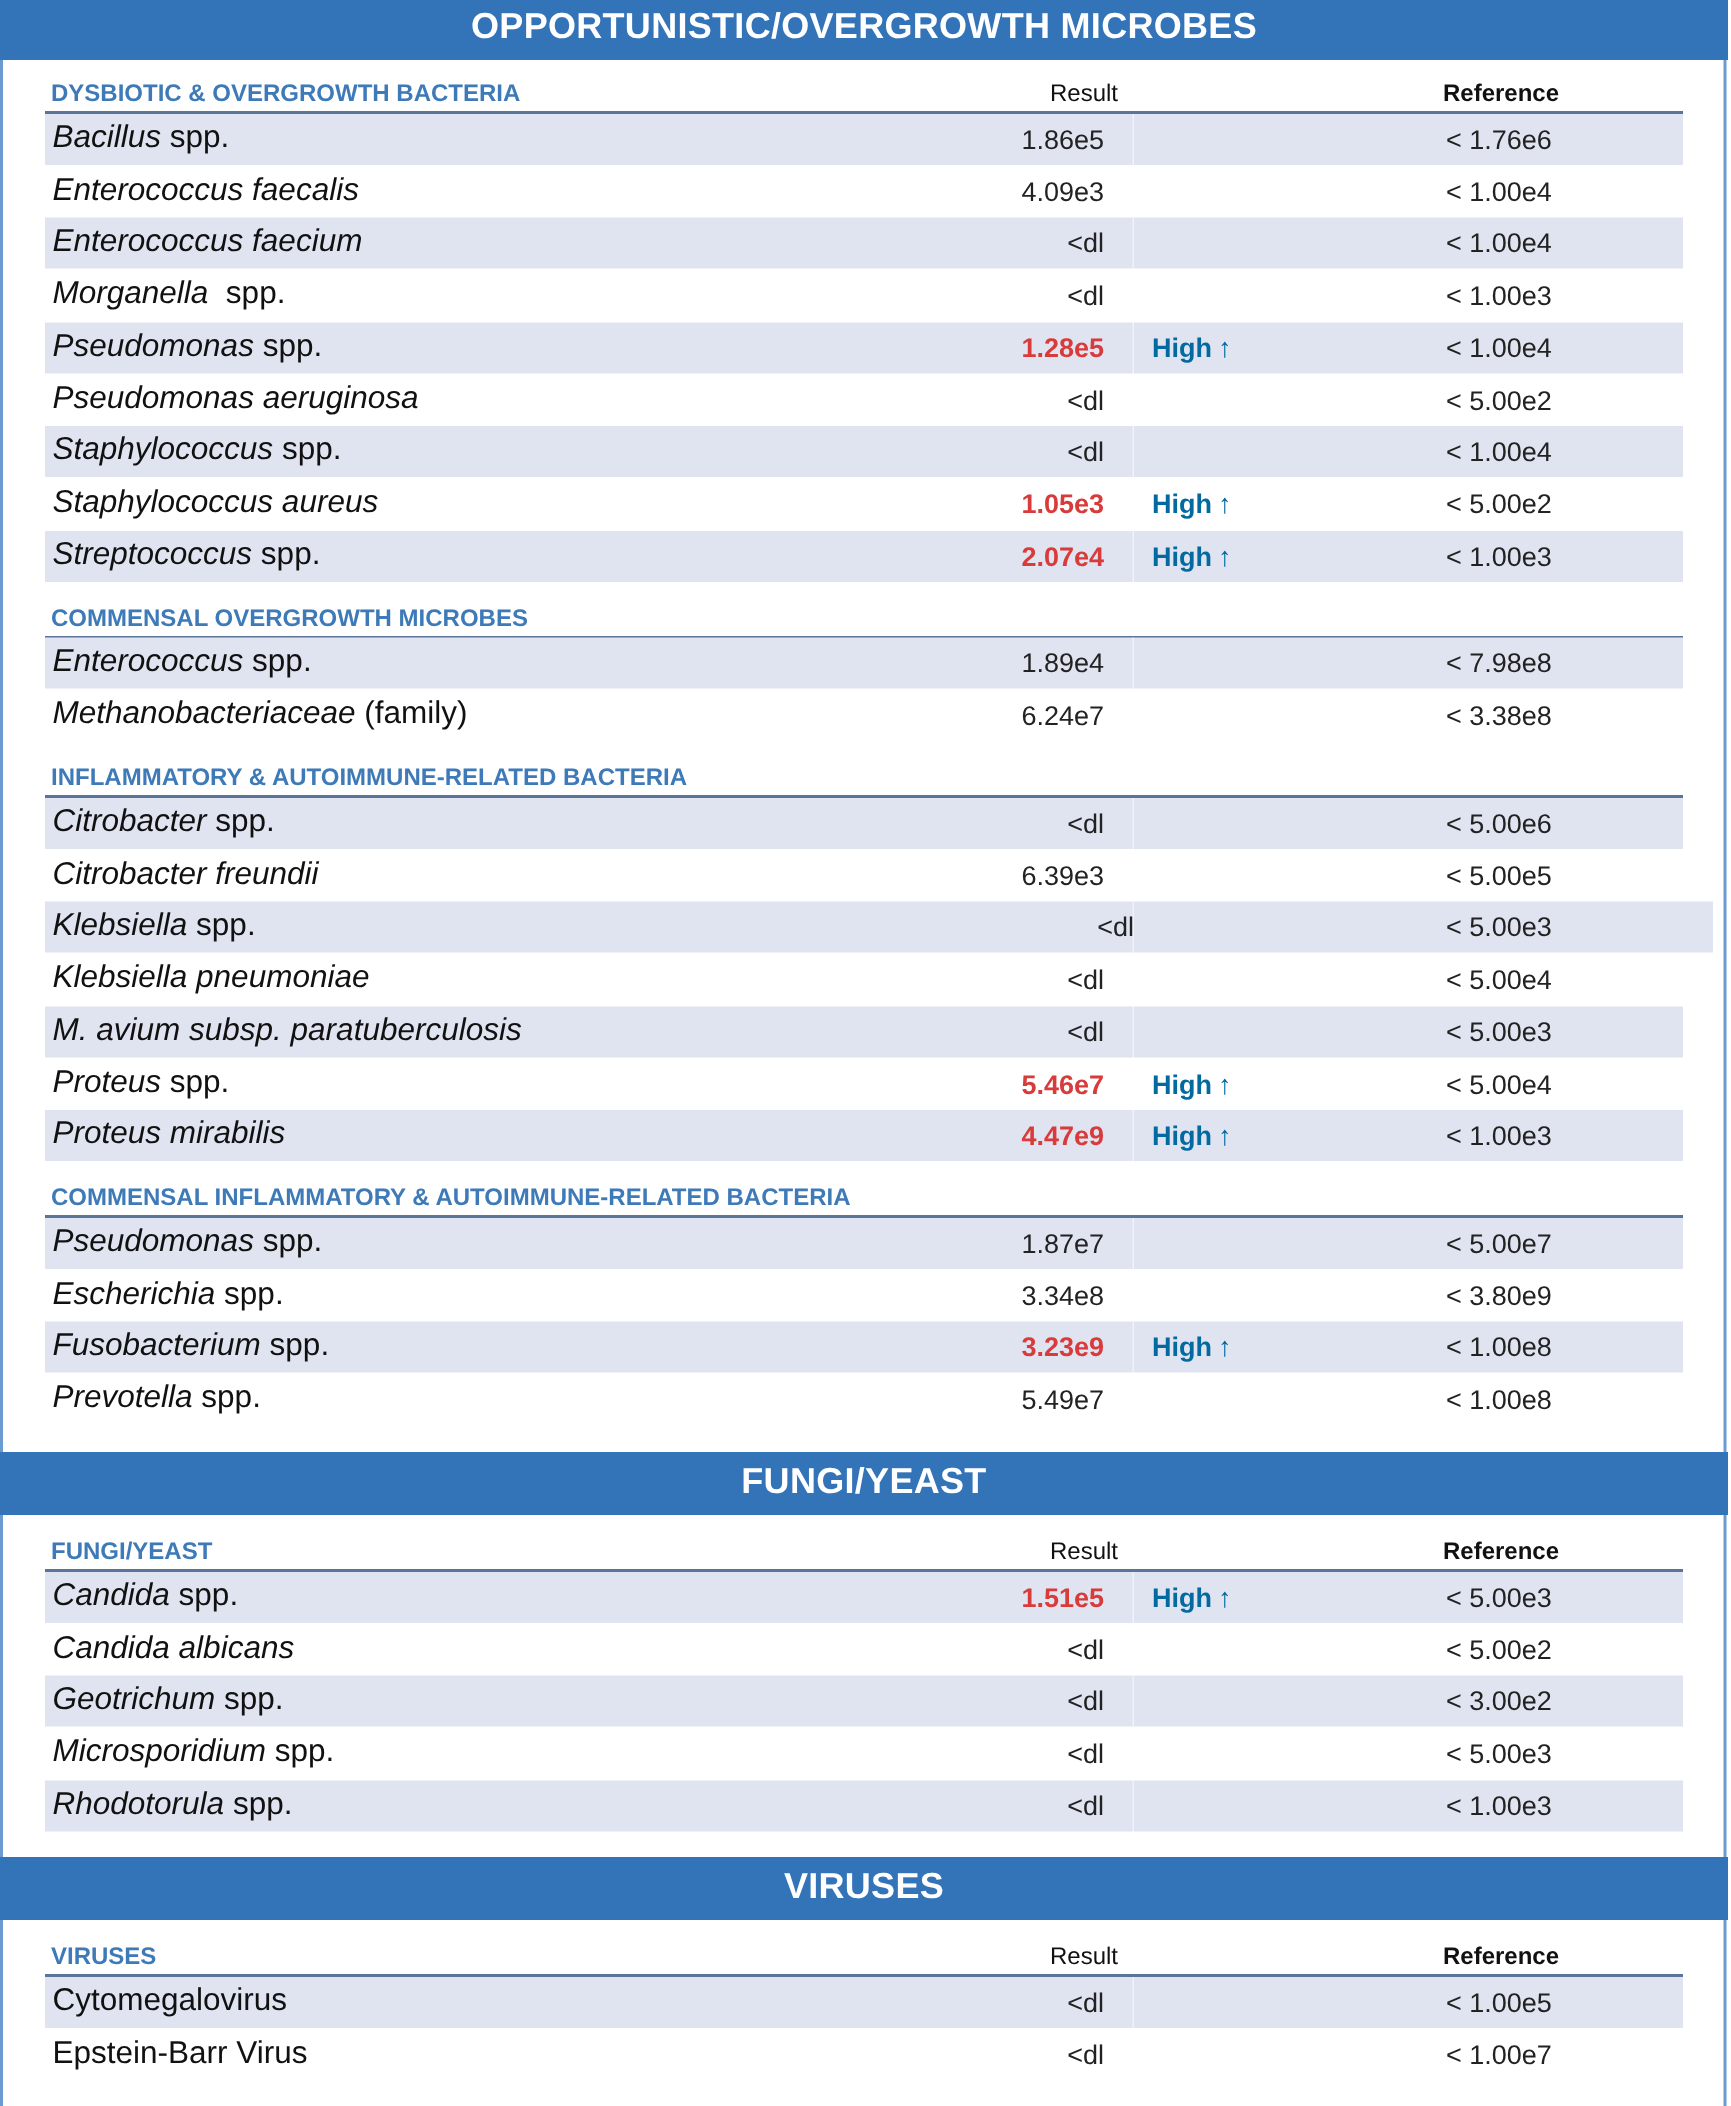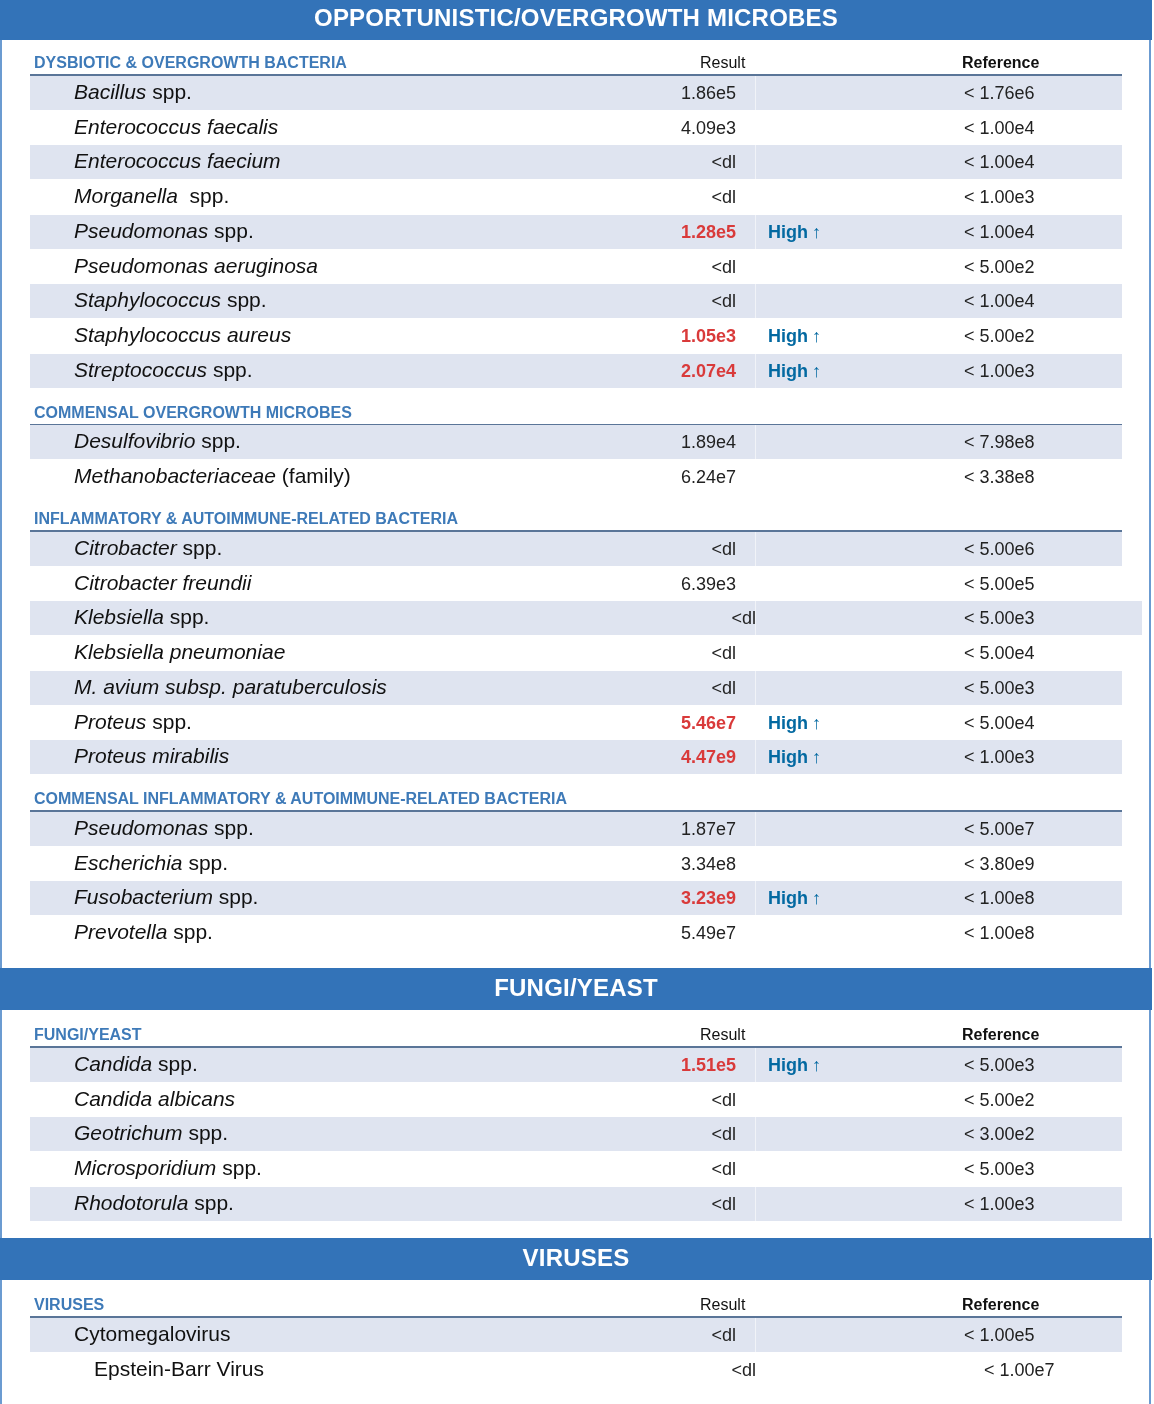--- a/index.html
+++ b/index.html
@@ -12,21 +12,21 @@
             line-height: 40px; letter-spacing: 0.2px; }
   .subhead { position: absolute; left: 30px; width: 1092px; height: 22px;
              border-bottom: 3px solid #5a7598; }
   .subhead .title { position: absolute; left: 4px; top: 2px; color: #3e7ab8; font-weight: bold;
                     font-size: 16px; letter-spacing: 0px; }
   .subhead .col-result { position: absolute; left: 654px; top: 2px; font-weight: normal; font-size: 16px; color: #111; margin-left: 16px; }
   .subhead .col-ref { position: absolute; left: 932px; top: 2px; font-weight: bold; font-size: 16px; color: #111; }
   .row { position: absolute; left: 30px; width: 1092px; height: 34px; }
   .row.shade { background: #dfe4f0; }
   .row .name { position: absolute; left: 5px; top: 4px; font-size: 21px; color: #111; white-space: pre; }
-  .row .name i { font-style: italic; margin-left: 39px; }
+  .row .name i { font-style: italic; }
   .row .result { position: absolute; right: 386px; top: 7px; font-size: 18px; color: #222; text-align: right; }
   .row .result.high { color: #d93a3a; font-weight: bold; }
   .row .flag { position: absolute; left: 738px; top: 7px; font-size: 18px; color: #0369a1; font-weight: bold; }
   .row .flag .arrow { font-weight: normal; margin-left: 4px; }
   .row .ref { position: absolute; left: 934px; top: 7px; font-size: 18px; color: #222; }
   .row .div1 { position: absolute; left: 725px; top: 0; width: 1px; height: 100%; background: rgba(255,255,255,0.55); }
 </style>
 </head>
 <body>
 
@@ -92,21 +92,21 @@
       <span class="name"><i>Streptococcus</i><span> spp.</span></span>
       <span class="div1"></span>
       <span class="result high">2.07e4</span>
       <span class="flag"><span>High</span><span class="arrow">↑</span></span>
       <span class="ref">&lt; 1.00e3</span>
     </div>
     <div class="subhead" style="top: 402px;">
       <span class="title">COMMENSAL OVERGROWTH MICROBES</span>
     </div>
     <div class="row shade" style="top: 425px;">
-      <span class="name"><i>Desulfovibrio</i><span> spp.</span></span>
+      <span class="name"><i>Enterococcus</i><span> spp.</span></span>
       <span class="div1"></span>
       <span class="result">1.89e4</span>
       <span class="ref">&lt; 7.98e8</span>
     </div>
     <div class="row" style="top: 459.7px;">
       <span class="name"><i>Methanobacteriaceae</i><span> (family)</span></span>
       <span class="div1"></span>
       <span class="result">6.24e7</span>
       <span class="ref">&lt; 3.38e8</span>
     </div>
@@ -227,19 +227,19 @@
       <span class="title">VIRUSES</span>
       <span class="col-result">Result</span>
       <span class="col-ref">Reference</span>
     </div>
     <div class="row shade" style="top: 1318px;">
       <span class="name"><i></i><span>Cytomegalovirus</span></span>
       <span class="div1"></span>
       <span class="result">&lt;dl</span>
       <span class="ref">&lt; 1.00e5</span>
     </div>
-    <div class="row" style="top: 1352.7px; margin-left: 20px;">
+    <div class="row" style="top: 1352.7px;">
       <span class="name"><i></i><span>Epstein-Barr Virus</span></span>
       <span class="div1"></span>
       <span class="result">&lt;dl</span>
       <span class="ref">&lt; 1.00e7</span>
     </div>
   </div>
 
 </body></html>

